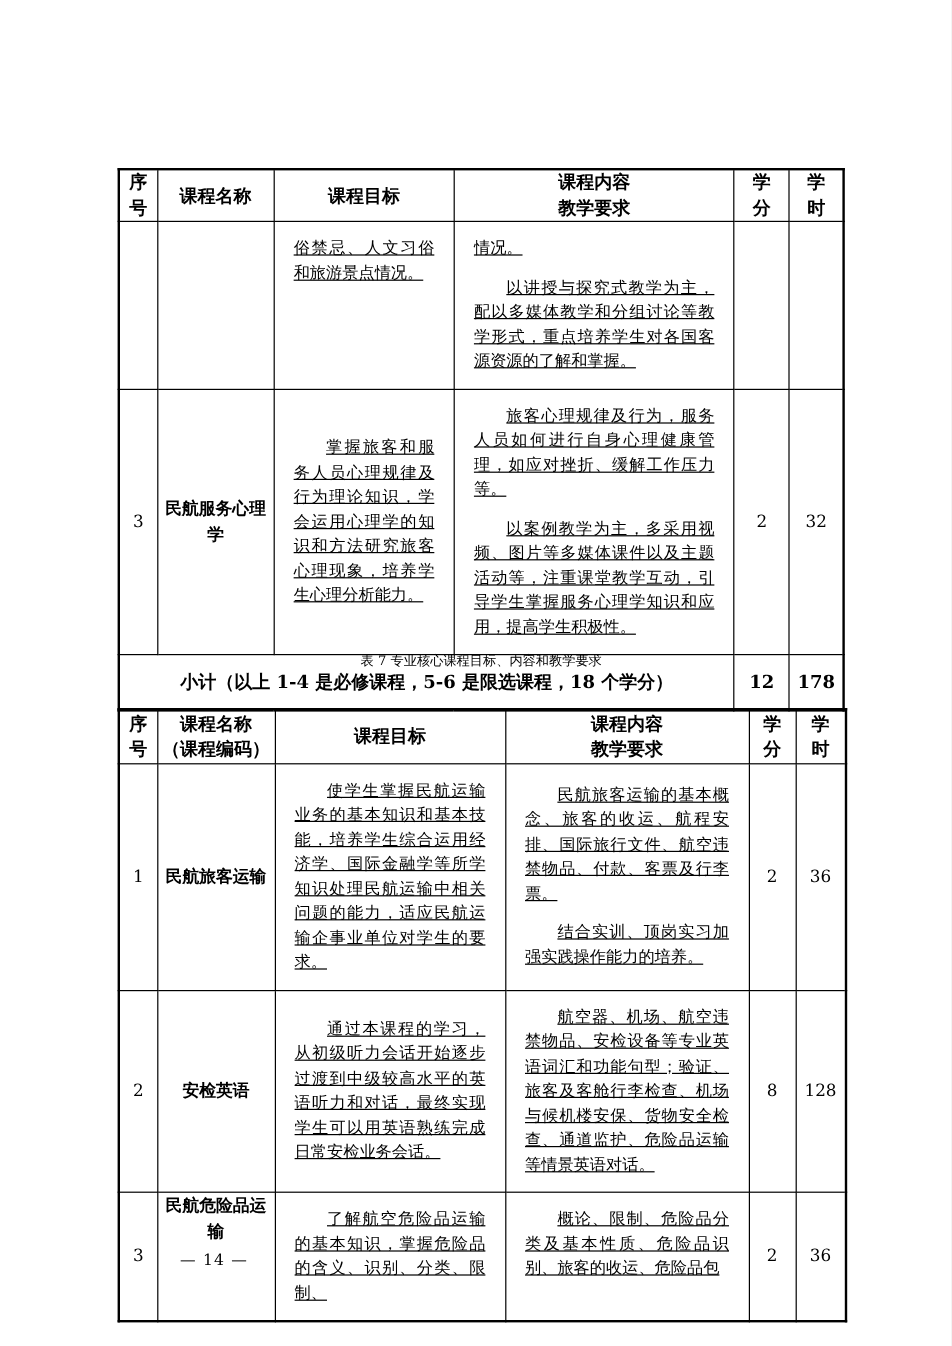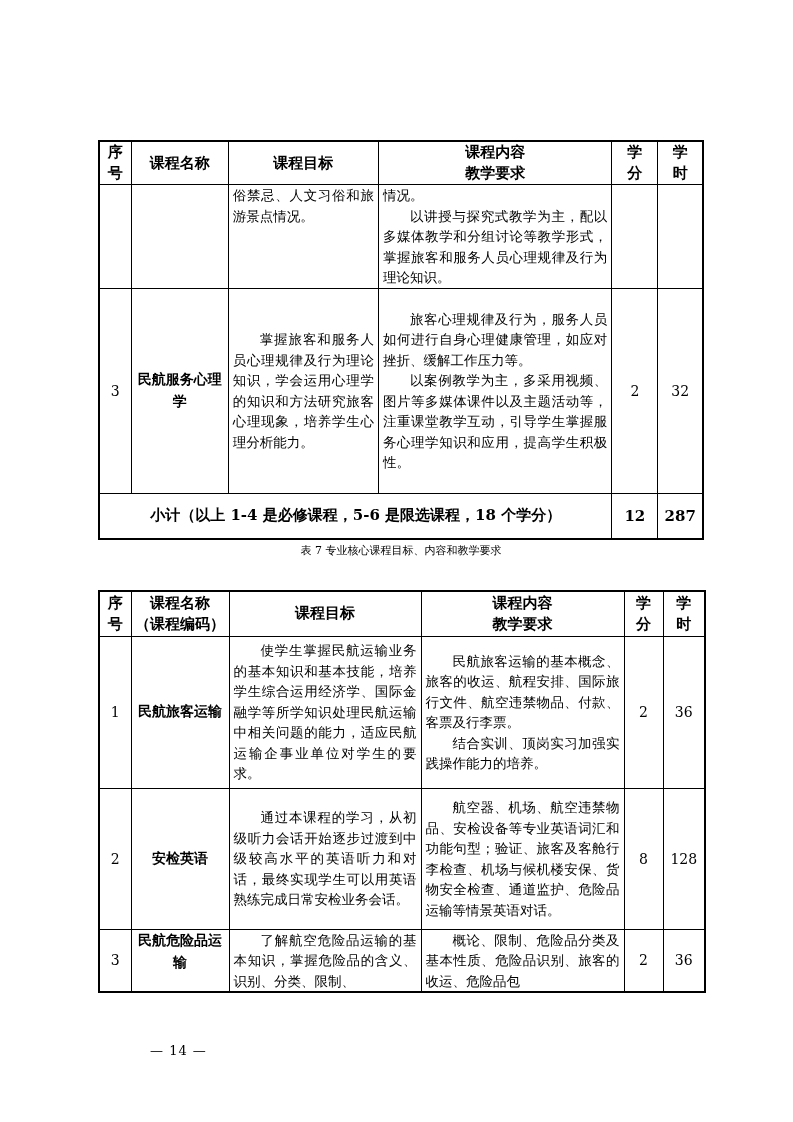--- a/index.html
+++ b/index.html
@@ -38,30 +38,29 @@
     vertical-align: middle;
     font-size: 14px;
   }
   td.name {
     text-align: center;
     vertical-align: middle;
     font-weight: bold;
     font-size: 14px;
     line-height: 22px;
     padding: 0 6px;
-    font-family: Liberation Serif, serif;
   }
   td.text {
     font-size: 13.5px;
     line-height: 20.5px;
     text-align: justify;
     vertical-align: middle;
     padding: 1px 5px;
   }
-  td.text p { margin: 0; }
+  td.text p { margin: 12px; text-decoration: underline; }
   p.ind { text-indent: 2em; }
   td.vtop, th.vtop { vertical-align: top; padding-top: 2px; }
   tr.subtotal td {
     font-weight: bold;
     font-size: 15px;
     text-align: center;
     vertical-align: middle;
   }
   .caption {
     position: absolute;
@@ -107,42 +106,42 @@
 时</th>
       </tr>
       <tr style="height:95px">
         <td class="num"></td>
         <td class="name"></td>
         <td class="text vtop">
           <p>俗禁忌、人文习俗和旅游景点情况。</p>
         </td>
         <td class="text vtop">
           <p>情况。</p>
-          <p class="ind">以讲授与探究式教学为主，配以多媒体教学和分组讨论等教学形式，掌握旅客和服务人员心理规律及行为理论知识。</p>
+          <p class="ind">以讲授与探究式教学为主，配以多媒体教学和分组讨论等教学形式，重点培养学生对各国客源资源的了解和掌握。</p>
         </td>
         <td class="num"></td>
         <td class="num"></td>
       </tr>
       <tr style="height:205px">
         <td class="num">3</td>
         <td class="name">民航服务心理学</td>
         <td class="text">
           <p class="ind">掌握旅客和服务人员心理规律及行为理论知识，学会运用心理学的知识和方法研究旅客心理现象，培养学生心理分析能力。</p>
         </td>
         <td class="text">
           <p class="ind">旅客心理规律及行为，服务人员如何进行自身心理健康管理，如应对挫折、缓解工作压力等。</p>
           <p class="ind">以案例教学为主，多采用视频、图片等多媒体课件以及主题活动等，注重课堂教学互动，引导学生掌握服务心理学知识和应用，提高学生积极性。</p>
         </td>
         <td class="num">2</td>
         <td class="num">32</td>
       </tr>
       <tr class="subtotal" style="height:46px">
         <td colspan="4">小计（以上 1-4 是必修课程，5-6 是限选课程，18 个学分）</td>
         <td>12</td>
-        <td>287</td>
+        <td>178</td>
       </tr>
     </tbody>
   </table>
 
   <div class="caption">表 7 专业核心课程目标、内容和教学要求</div>
 
   <table class="doc" style="left:98px; top:590px; width:606px;">
     <colgroup>
       <col style="width:32px">
         <col style="width:98px">

